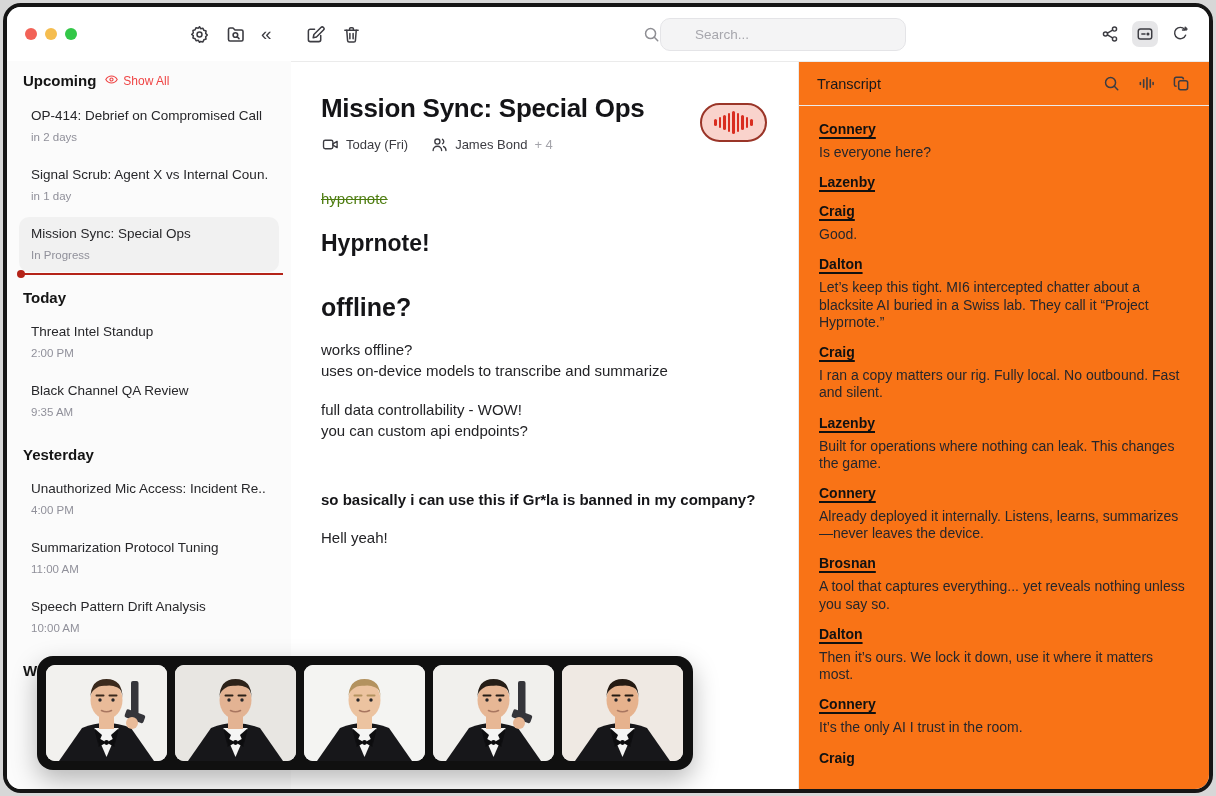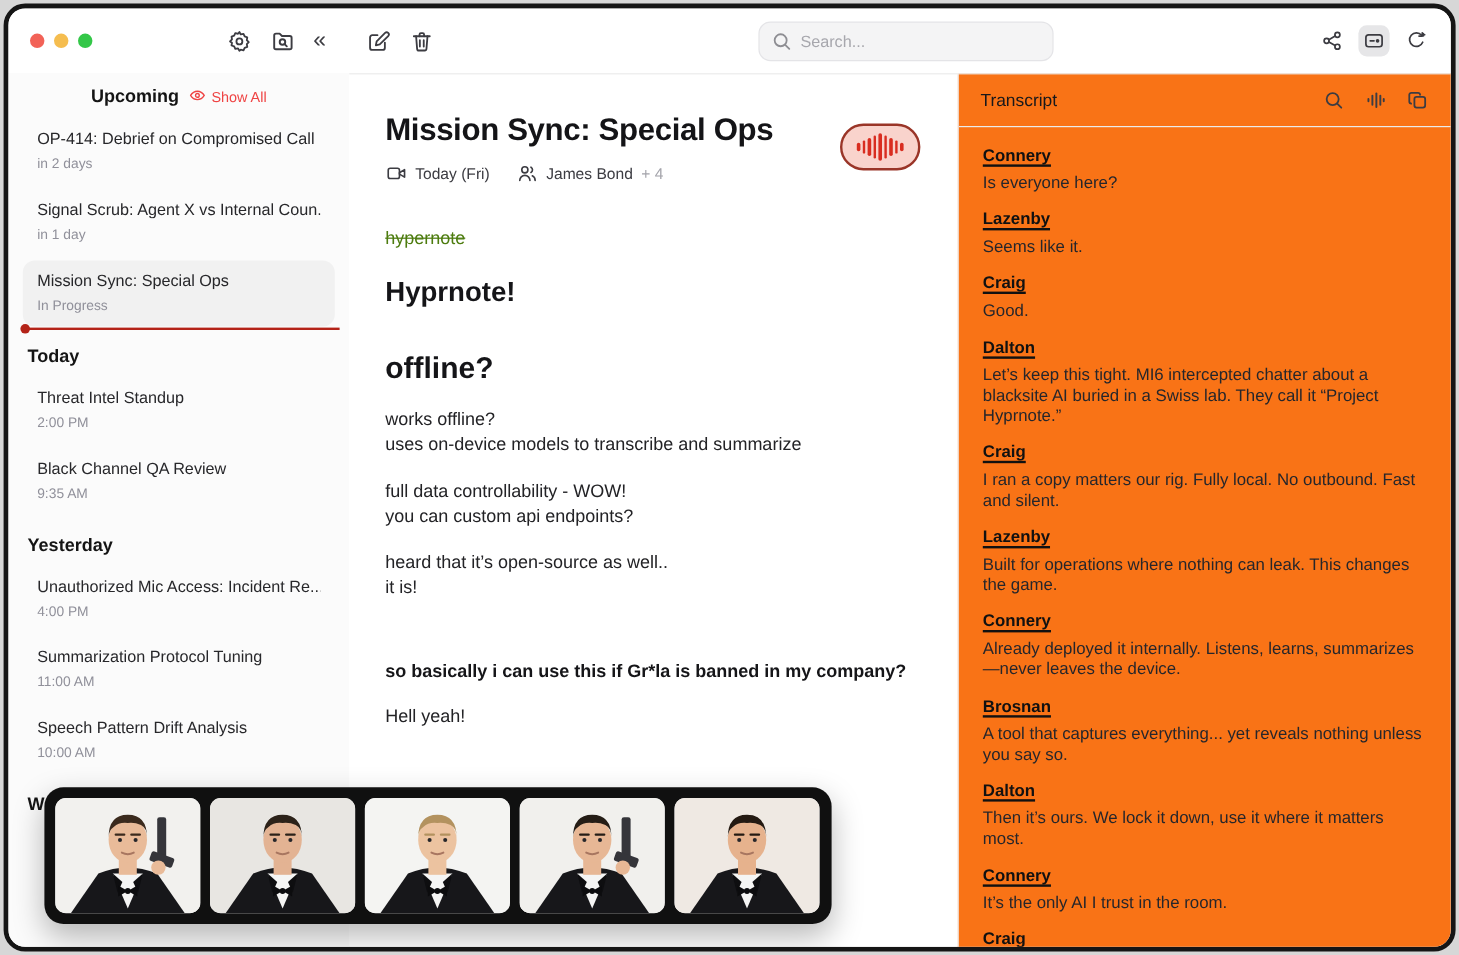--- a/index.html
+++ b/index.html
@@ -14,34 +14,34 @@
   .light.red{background:#f26257;}
   .light.yellow{background:#f5bd4f;}
   .light.green{background:#33c748;}
   .tb-group1{display:flex;gap:13px;margin-left:110px;align-items:center;}
   .tb-group2{display:flex;gap:12px;margin-left:32px;align-items:center;}
   .tb-icon{width:24px;height:24px;display:flex;align-items:center;justify-content:center;color:#3c3c42;}
   .tb-icon svg{display:block;}
   .chevrons{font-size:19px;color:#3c3c42;line-height:1;padding-bottom:2px;}
   .search-wrap{position:absolute;left:625px;top:11px;width:246px;height:33px;}
   .search-wrap input{width:100%;height:100%;border:1px solid #e4e4e7;background:#f4f4f5;border-radius:10px;
-    padding:0 10px 0 34px;font-size:13.5px;color:#333;outline:none;font-family:"Liberation Sans",sans-serif;}
+    padding:0 10px 0 34px;font-size:13.5px;color:#333;outline:none;font-family:"Liberation Sans",sans-serif;margin-left:28px;}
   .search-wrap input::placeholder{color:#a7a7ad;}
   .search-wrap .mag{position:absolute;left:11px;top:8px;color:#8e8e93;}
   .tb-right{position:absolute;right:16px;top:0;height:54px;display:flex;align-items:center;gap:9px;}
   .tb-right .tb-icon{width:26px;height:26px;border-radius:7px;}
   .tb-right .tb-icon.active{background:#e6e6e8;}
   
   .content{display:flex;height:736px;}
   .sidebar{width:284px;background:#fbfbfb;position:relative;padding-top:3px;overflow:hidden;}
   .main{flex:1;border-top:1px solid #ebebeb;position:relative;padding-left:30px;background:#fff;overflow:hidden;}
   .transcript{width:411px;border-top:1px solid #ebebeb;border-left:1px solid #ebebeb;background:#f97316;
     display:flex;flex-direction:column;overflow:hidden;}
   
-  .sb-head{display:flex;align-items:center;gap:9px;padding:8px 16px 8px 16px;justify-content:center;}
+  .sb-head{display:flex;align-items:center;gap:9px;padding:8px 16px 8px 16px;}
   .sb-title{font-size:15px;font-weight:700;color:#141414;}
   .sb-showall{display:flex;align-items:center;gap:5px;color:#ef4444;font-size:12px;}
   .sb-section-title{font-size:15px;font-weight:700;color:#141414;padding:13px 16px 7px;}
   .sb-item{margin:2px 12px 4px;padding:9px 12px 11px;border-radius:10px;position:relative;}
   .sb-item.selected{background:#f1f1f1;}
   .sb-item-title{font-size:13.5px;color:#27272a;white-space:nowrap;overflow:hidden;margin-bottom:8px;}
   .sb-item-sub{font-size:11.5px;color:#90909a;}
   .progress-line{position:absolute;left:1px;right:-4px;bottom:-3px;height:2px;background:#b42318;}
   .progress-dot{position:absolute;left:-3px;top:-3px;width:8px;height:8px;border-radius:50%;background:#b42318;}
   
@@ -259,24 +259,20 @@
           <div class="nb-h2">
             <div>offline?</div>
           </div>
           <div class="nb-p">
             <div>works offline?</div>
             <div>uses on-device models to transcribe and summarize</div>
           </div>
           <div class="nb-p">
             <div>full data controllability - WOW!</div>
             <div>you can custom api endpoints?</div>
-          </div>
-          <div class="nb-p">
-            <div>heard that it’s open-source as well..</div>
-            <div>it is!</div>
           </div>
           <div class="nb-p bold gap">
             <div>so basically i can use this if Gr*la is banned in my company?</div>
           </div>
           <div class="nb-p">
             <div>Hell yeah!</div>
           </div>
         </div>
     </div>
 
@@ -304,21 +300,20 @@
               <rect x="6" y="6" width="9.5" height="9.5" rx="2"></rect>
               <path d="M3.8 12H3.3A1.8 1.8 0 0 1 1.5 10.2V4.3a1.8 1.8 0 0 1 1.8-1.8h5.9A1.8 1.8 0 0 1 11 4.3v.5"></path>
             </svg>
           </span>
         </div>
       </div>
       <div class="tr-body" id="transcript-body">
           <div class="tr-speaker">Connery</div>
           <div class="tr-text">Is everyone here?</div>
           <div class="tr-speaker">Lazenby</div>
-          <div class="tr-text">Seems like it.</div>
           <div class="tr-speaker">Craig</div>
           <div class="tr-text">Good.</div>
           <div class="tr-speaker">Dalton</div>
           <div class="tr-text">Let’s keep this tight. MI6 intercepted chatter about a blacksite AI buried in a Swiss lab. They call it “Project Hyprnote.”</div>
           <div class="tr-speaker">Craig</div>
           <div class="tr-text">I ran a copy matters our rig. Fully local. No outbound. Fast and silent.</div>
           <div class="tr-speaker">Lazenby</div>
           <div class="tr-text">Built for operations where nothing can leak. This changes the game.</div>
           <div class="tr-speaker">Connery</div>
           <div class="tr-text">Already deployed it internally. Listens, learns, summarizes—never leaves the device.</div>

